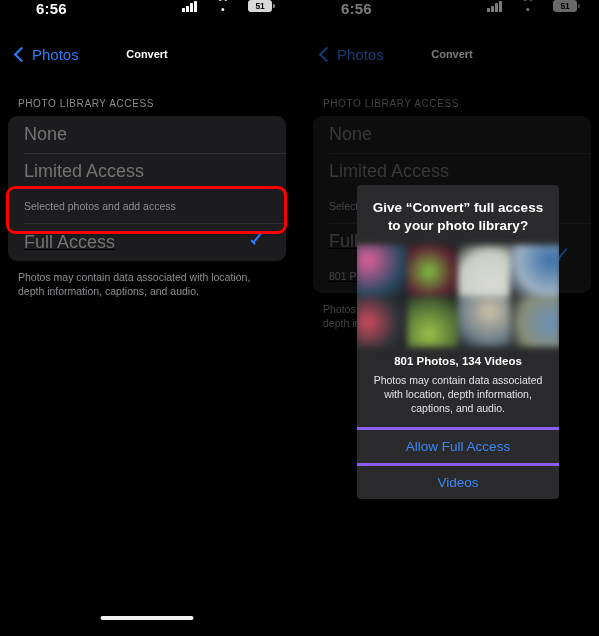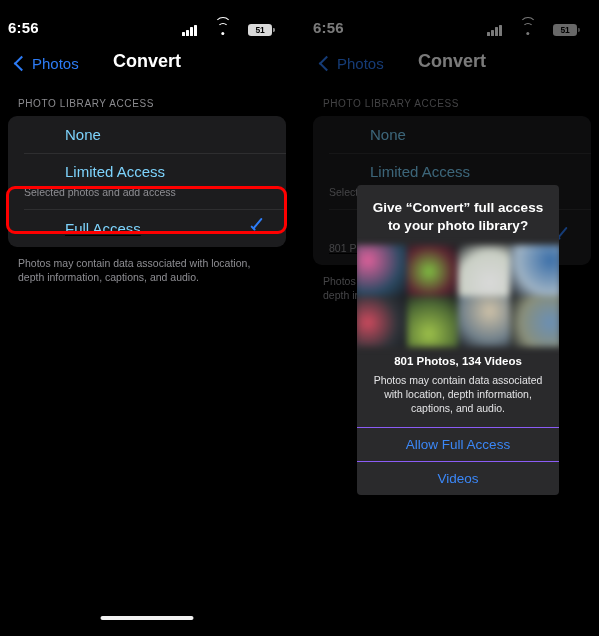--- a/index.html
+++ b/index.html
@@ -3,22 +3,22 @@
 <meta charset="utf-8">
 <style>
   html,body{margin:0;padding:0;background:#000;}
   body{width:599px;height:636px;overflow:hidden;font-family:"Liberation Sans",sans-serif;
        -webkit-font-smoothing:antialiased;}
   .stage{position:relative;width:599px;height:636px;background:#000;display:flex;}
   .panel{position:relative;width:294px;height:636px;background:#000;overflow:hidden;}
   .panel.left{margin-right:11px;}
 
   
-  .statusbar{position:relative;height:36px;display:flex;align-items:flex-end;
-             justify-content:space-between;padding:0 22px 0 8px;box-sizing:border-box;}
+  .statusbar{position:relative;height:36px;display:flex;align-items:flex-start;
+             justify-content:space-between;padding:0 22px 0 36px;box-sizing:border-box;}
   .clock{color:#fff;font-size:15px;font-weight:600;letter-spacing:.2px;}
   .status-right{display:flex;align-items:center;gap:18px;}
   .bars{display:flex;align-items:flex-end;gap:1.5px;height:11px;}
   .bars i{display:block;width:2.6px;background:#fff;border-radius:.6px;}
   .bars i:nth-child(1){height:4px;}
   .bars i:nth-child(2){height:6px;}
   .bars i:nth-child(3){height:8.5px;}
   .bars i:nth-child(4){height:11px;}
   .wifi{position:relative;width:15px;height:11px;}
   .wifi span{position:absolute;left:50%;bottom:0;transform:translateX(-50%);
@@ -27,35 +27,35 @@
   .wifi span.a{width:15px;height:15px;bottom:2px;}
   .wifi span.b{width:9px;height:9px;bottom:2px;}
   .wifi span.c{width:3.4px;height:3.4px;bottom:0.6px;background:#fff;border:0;border-radius:50%;}
   .batt{position:relative;width:24px;height:12px;border-radius:3.2px;background:#d9d9d9;
         display:flex;align-items:center;justify-content:center;}
   .batt b{font-size:8.5px;font-weight:700;color:#000;line-height:1;letter-spacing:-.2px;}
   .batt:after{content:"";position:absolute;right:-3px;top:3.6px;width:2px;height:4.6px;
               background:#8a8a8a;border-radius:0 1.4px 1.4px 0;}
 
   
-  .navbar{position:relative;height:36px;display:flex;align-items:flex-end;padding:0 14px;
+  .navbar{position:relative;height:36px;display:flex;align-items:center;padding:0 14px;
           box-sizing:border-box;}
   .back{display:flex;align-items:center;gap:4px;color:#2d7cf6;font-size:15px;cursor:pointer;}
   .chev{width:9px;height:9px;border-left:2.3px solid #2d7cf6;border-bottom:2.3px solid #2d7cf6;
         transform:rotate(45deg);margin-right:1px;margin-left:2px;}
-  .navtitle{position:absolute;left:0;right:0;text-align:center;color:#fff;font-size:18px;
+  .navtitle{position:absolute;left:0;right:0;text-align:center;color:#fff;font-size:11px;
             font-weight:700;pointer-events:none;}
 
   
   .sect-header{color:#8b8b8f;font-size:10px;letter-spacing:.6px;padding:26px 18px 7px 18px;}
   .list{margin:0 8px;background:#1c1c1e;border-radius:9px;overflow:hidden;}
   .row{position:relative;padding:9px 16px 9px 16px;min-height:24px;box-sizing:border-box;cursor:pointer;}
   .row + .row:before{content:"";position:absolute;left:16px;right:0;top:0;height:1px;background:#2e2e30;}
-  .row .title{color:#7dd3fc;font-size:15px;line-height:19px;margin-left:41px;}
-  .row .sub{color:#8e8e93;font-size:10.5px;line-height:15px;margin-top:4px;}
+  .row .title{color:#737373;font-size:18px;line-height:19px;}
+  .row .sub{color:#8e8e93;font-size:10.5px;line-height:15px;margin-top:18px;}
   .row.sel{display:flex;align-items:center;justify-content:space-between;text-decoration:underline;}
   .row.sel .txt{flex:1;}
   .check{width:20px;height:20px;position:relative;flex:0 0 auto;margin-right:2px;}
   .check:before{content:"";position:absolute;left:2px;top:9px;width:6px;height:2.3px;
       background:#2d7cf6;transform:rotate(45deg);border-radius:1px;}
   .check:after{content:"";position:absolute;left:5px;top:10px;width:14px;height:2.3px;
       background:#2d7cf6;transform:rotate(-50deg);transform-origin:left center;border-radius:1px;}
   .footnote{color:#8e8e93;font-size:10.5px;line-height:14px;padding:9px 18px 0 18px;}
 
   
@@ -71,21 +71,21 @@
   .dim{position:absolute;inset:0;background:rgba(0,0,0,0.52);}
   .dialog{position:absolute;left:52px;top:185px;width:202px;background:#2a2a2c;
           border-radius:4px;overflow:hidden;}
   .dlg-title{color:#fff;font-size:13.5px;font-weight:700;line-height:18px;text-align:center;
              padding:14px 14px 11px 14px;}
   .grid{display:grid;grid-template-columns:repeat(4,1fr);grid-template-rows:repeat(2,50px);
         width:100%;filter:blur(3.2px);transform:scale(1.02);}
   .grid div{width:100%;height:100%;}
   .dlg-count{color:#fff;font-size:11.5px;font-weight:700;text-align:center;padding:9px 10px 0;}
   .dlg-desc{color:#e4e4e6;font-size:10.5px;line-height:14px;text-align:center;padding:6px 16px 12px;}
-  .dlg-btn{border-top:1px solid #8b5cf6;text-align:center;padding:9px 0;color:#3b87f7;
+  .dlg-btn{border-top:3px solid #8b5cf6;text-align:center;padding:9px 0;color:#3b87f7;
            font-size:13.5px;cursor:pointer;}
   .dlg-btn.primary{font-weight:400;}
 </style>
 </head>
 <body>
 
 <div class="stage">
 
   <div class="panel left">
 

